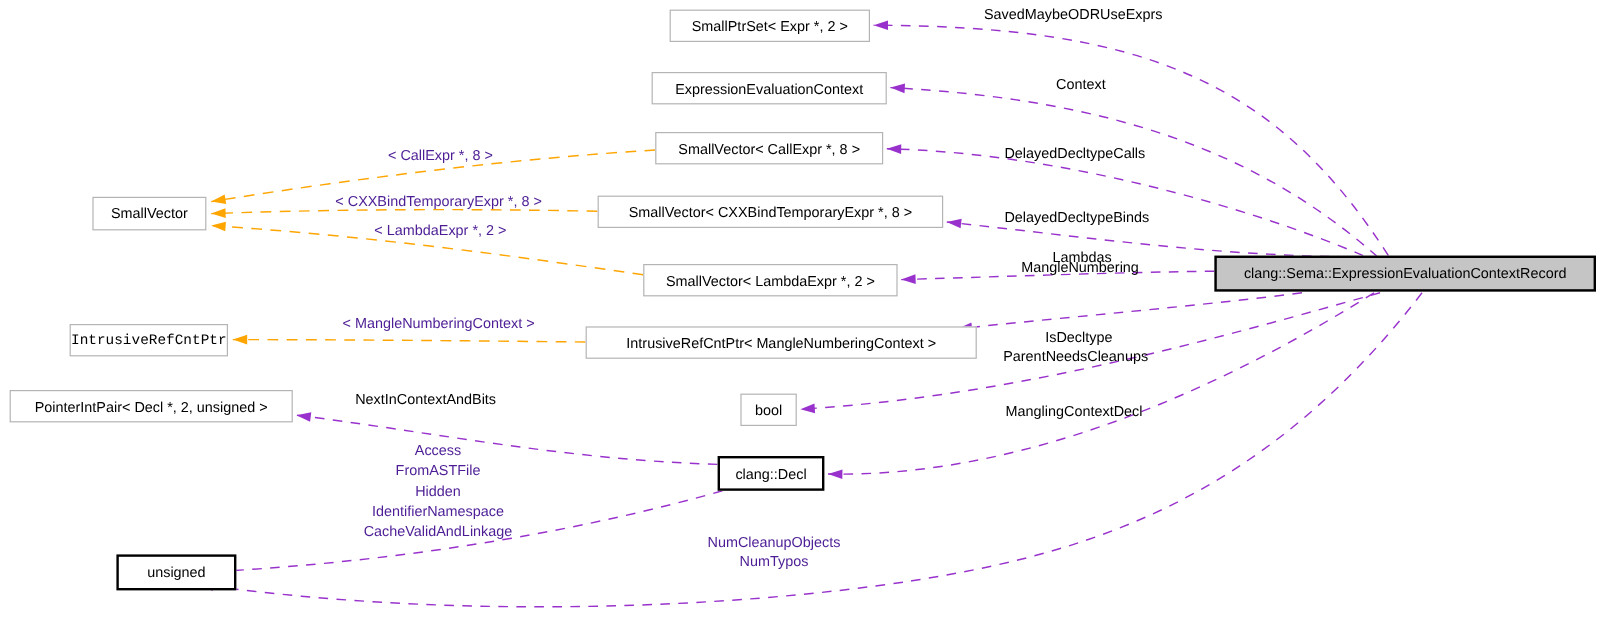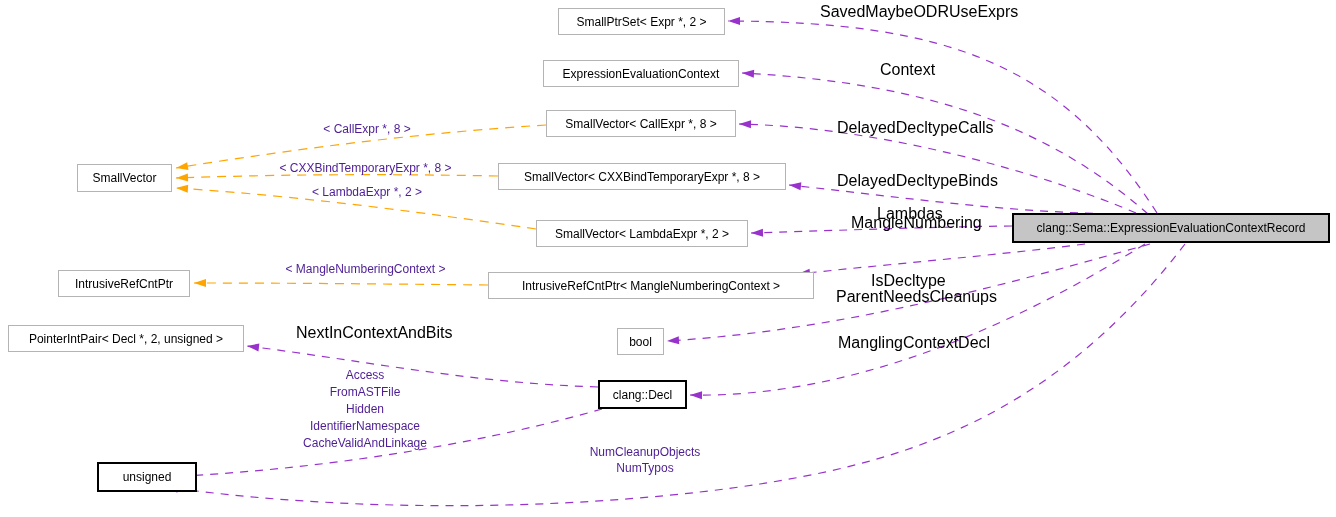--- a/index.html
+++ b/index.html
@@ -4,21 +4,21 @@
 <style>
   html,body{margin:0;padding:0;background:#fff;}
   #canvas{position:relative;width:1336px;height:517px;background:#fff;overflow:hidden;
           font-family:"Liberation Sans",sans-serif;}
   #edges{position:absolute;left:0;top:0;width:1336px;height:517px;}
   .node{position:absolute;box-sizing:border-box;background:#fff;border:1px solid #b4b4b4;
         color:#000;font-size:12px;display:flex;align-items:center;justify-content:center;
         white-space:nowrap;z-index:2;}
   .node.emph{border:2px solid #000;}
   .node.main{background:#c5c5c5;border:2px solid #000;}
-  .elabel{position:absolute;font-size:16px;color:#000;white-space:nowrap;z-index:3;line-height:14px;}
+  .elabel{position:absolute;font-size:12px;color:#000;white-space:nowrap;z-index:3;line-height:14px;}
   .elabel-block{position:absolute;font-size:12px;color:#4c1d95;text-align:center;z-index:3;line-height:17px;}
   .elabel-block.tight{line-height:16px;}
   .epath{fill:none;stroke-width:1.2px;}
   .epath.member{stroke:#9932cc;stroke-dasharray:8,7;}
   .epath.template{stroke:#ffa500;stroke-dasharray:9,7;}
 </style>
 </head>
 <body>
 
 <div id="canvas">
@@ -48,21 +48,21 @@
     <path class="epath template" d="M536,229 C420,212 300,196 176,188" marker-end="url(#arrow-o)"></path>
     <path class="epath template" d="M488,285 C390,284 290,283 194,283" marker-end="url(#arrow-o)"></path>
   </svg>
 
   <div class="node" style="left:558px;top:8px;width:167px;height:27px;">SmallPtrSet&lt; Expr *, 2 &gt;</div>
   <div class="node" style="left:543px;top:60px;width:196px;height:27px;">ExpressionEvaluationContext</div>
   <div class="node" style="left:546px;top:110px;width:190px;height:27px;">SmallVector&lt; CallExpr *, 8 &gt;</div>
   <div class="node" style="left:77px;top:164px;width:95px;height:28px;">SmallVector</div>
   <div class="node" style="left:498px;top:163px;width:288px;height:27px;">SmallVector&lt; CXXBindTemporaryExpr *, 8 &gt;</div>
   <div class="node" style="left:536px;top:220px;width:212px;height:27px;">SmallVector&lt; LambdaExpr *, 2 &gt;</div>
-  <div class="node" style="left:58px;top:270px;width:132px;height:27px;">IntrusiveRefCntPtr</div>
+  <div class="node" style="left:58px;top:270px;width:132px;height:27px;font-family:Liberation Mono, monospace;">IntrusiveRefCntPtr</div>
   <div class="node" style="left:488px;top:272px;width:326px;height:27px;">IntrusiveRefCntPtr&lt; MangleNumberingContext &gt;</div>
   <div class="node" style="left:8px;top:325px;width:236px;height:27px;">PointerIntPair&lt; Decl *, 2, unsigned &gt;</div>
   <div class="node" style="left:617px;top:328px;width:47px;height:27px;">bool</div>
   <div class="node emph" style="left:598px;top:380px;width:89px;height:29px;">clang::Decl</div>
   <div class="node emph" style="left:85px;top:462px;width:100px;height:30px;margin-left:12px;">unsigned</div>
   <div class="node main" style="left:1012px;top:213px;width:318px;height:30px;">clang::Sema::ExpressionEvaluationContextRecord</div>
 
   <div class="elabel" style="left:820px;top:5px;">SavedMaybeODRUseExprs</div>
   <div class="elabel" style="left:880px;top:63px;">Context</div>
   <div class="elabel" style="left:837px;top:121px;">DelayedDecltypeCalls</div>

